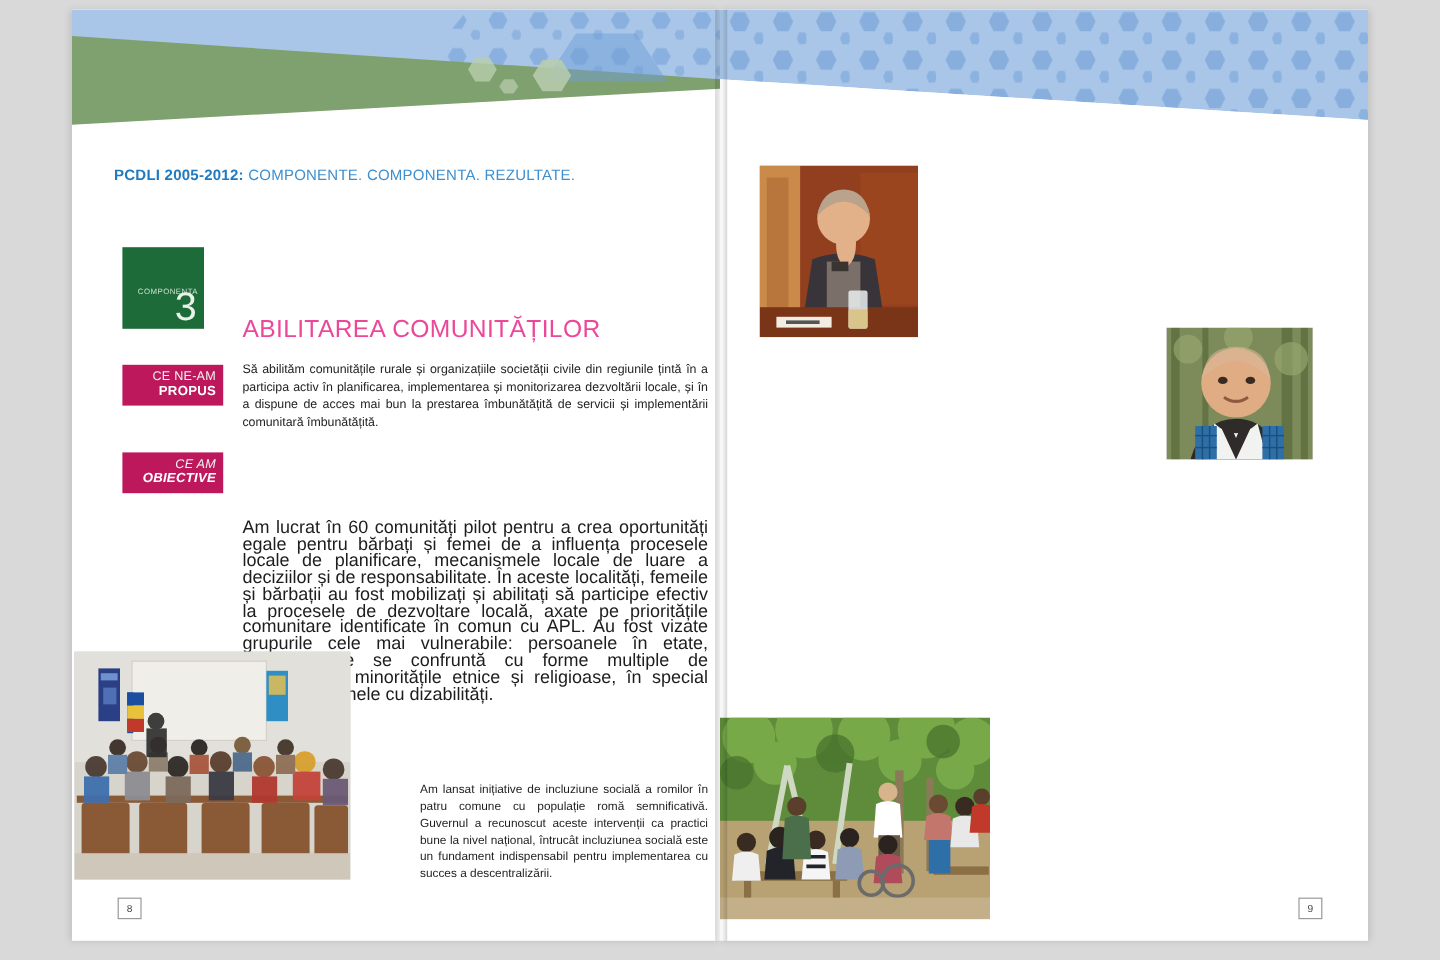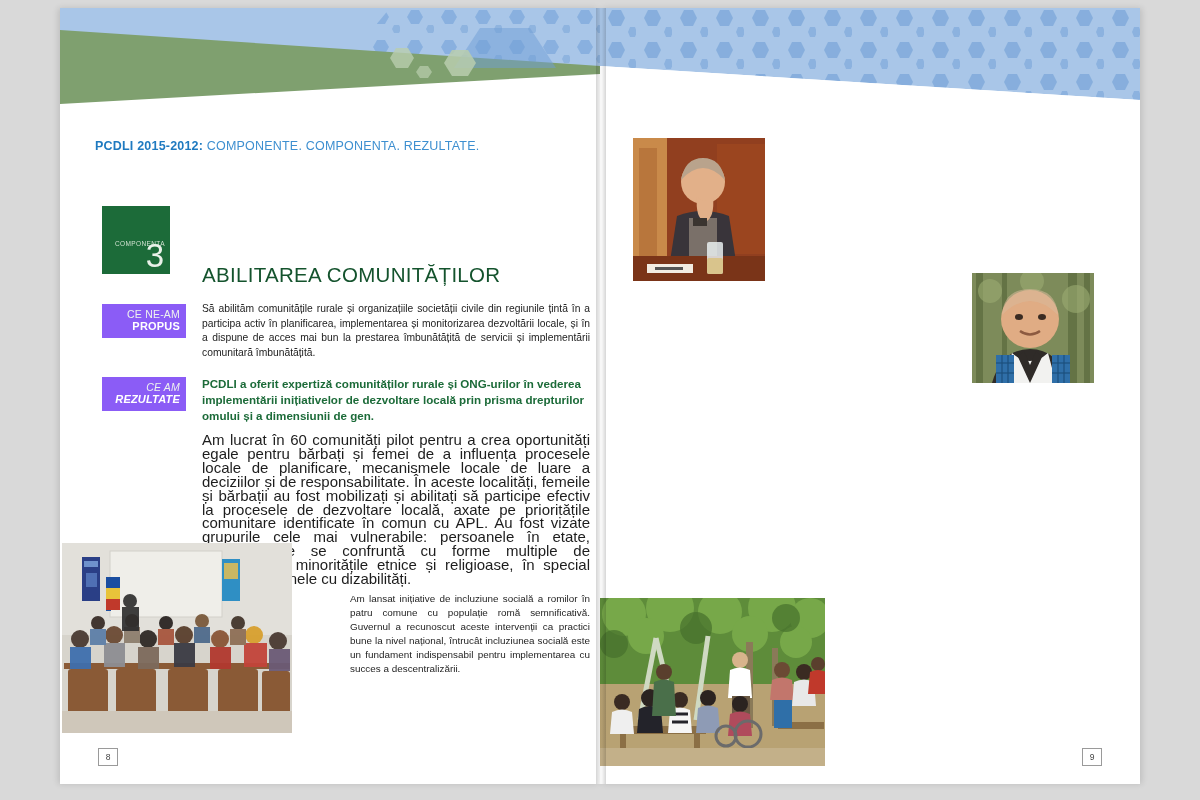--- a/index.html
+++ b/index.html
@@ -25,34 +25,34 @@
   
   .kicker{position:absolute;left:35px;top:131px;font-size:12.5px;letter-spacing:.2px;color:#1f7ac0;white-space:nowrap;}
   .kicker b{font-weight:bold;color:#1f7ac0;}
   .kicker span.light{color:#3d8fd0;}
 
   .badge{position:absolute;left:42px;top:198px;width:68px;height:68px;background:#1c6b39;
          color:#ffffff;}
   .badge .b-word{position:absolute;left:0;right:5px;top:34px;text-align:right;font-size:6.5px;letter-spacing:.4px;color:#cfe0cf;}
   .badge .b-num{position:absolute;left:0;right:6px;top:33px;text-align:right;font-size:33px;line-height:34px;font-weight:300;color:#e9f1e9;}
 
-  .comp-title{position:absolute;left:142px;top:255px;font-size:20.5px;color:#14532d;letter-spacing:.3px;white-space:nowrap;}
-
-  .tagbox{position:absolute;left:42px;width:84px;height:34px;background:#8b5cf6;color:#fff;}
+  .comp-title{position:absolute;left:142px;top:255px;font-size:20.5px;color:#ec4899;letter-spacing:.3px;white-space:nowrap;}
+
+  .tagbox{position:absolute;left:42px;width:84px;height:34px;background:#be185d;color:#fff;}
   .tagbox .l1{position:absolute;right:6px;top:4px;font-size:10.5px;color:#eef3ee;letter-spacing:.2px;}
   .tagbox .l2{position:absolute;right:6px;top:16px;font-size:11px;font-weight:bold;letter-spacing:.2px;}
   .tag-propus{top:296px;}
   .tag-realizat{top:369px;font-style:italic;}
 
   .p-intro{position:absolute;left:142px;top:294px;width:388px;font-size:10.3px;line-height:14.6px;color:#222;text-align:justify;}
   .p-lead{position:absolute;left:142px;top:368px;width:388px;font-size:11.6px;line-height:16.2px;color:#1c6b39;font-weight:bold;text-align:left;}
   .p-body{position:absolute;left:142px;top:425px;width:388px;font-size:15px;line-height:13.9px;color:#1d1d1d;text-align:justify;}
 
   .p-col2a{position:absolute;left:290px;top:531px;width:240px;font-size:9.9px;line-height:14px;color:#1d1d1d;text-align:justify;}
-  .p-col2b{position:absolute;left:290px;top:584px;width:240px;font-size:9.9px;line-height:14px;color:#1d1d1d;text-align:justify;}
+  .p-col2b{position:absolute;left:290px;top:644px;width:240px;font-size:9.9px;line-height:14px;color:#1d1d1d;text-align:justify;}
 
   
   .photo{position:absolute;overflow:hidden;background:#ccc;}
   .photo svg{display:block;}
 
   .pg-num{position:absolute;bottom:18px;width:18px;height:16px;border:1px solid #9a9a9a;
      font-size:8.5px;color:#444;text-align:center;line-height:16px;background:#fff;}
   .pg-left{left:38px;}
   .pg-right{right:38px;}
 </style>
@@ -81,42 +81,41 @@
           <polygon points="420,20 470,20 496,60 394,60" fill="#6f9ed6" opacity="0.5"></polygon>
           <polygon points="392,42 408,42 416,55 408,68 392,68 384,55" fill="#b9cdae" opacity="0.85"></polygon>
           <polygon points="336,40 348,40 354,50 348,60 336,60 330,50" fill="#b9cdae" opacity="0.8"></polygon>
           <polygon points="360,58 368,58 372,64 368,70 360,70 356,64" fill="#b9cdae" opacity="0.7"></polygon>
           <path d="M0,96 L540,66 L540,120 L0,120 Z" fill="#ffffff"></path>
         </g>
       </svg>
     </div>
 
     <div class="kicker">
-      <b>PCDLI 2015-2012:</b>
+      <b>PCDLI 2005-2012:</b>
       <span class="light">COMPONENTE. COMPONENTA. REZULTATE.</span>
     </div>
 
     <div class="badge">
       <div class="b-word">COMPONENTA</div>
       <div class="b-num">3</div>
     </div>
 
     <div class="comp-title">ABILITAREA COMUNITĂȚILOR</div>
 
     <div class="tagbox tag-propus">
       <div class="l1">CE NE-AM</div>
       <div class="l2">PROPUS</div>
     </div>
     <div class="tagbox tag-realizat">
       <div class="l1">CE AM</div>
-      <div class="l2">REZULTATE</div>
+      <div class="l2">OBIECTIVE</div>
     </div>
 
     <div class="p-intro">Să abilităm comunitățile rurale și organizațiile societății civile din regiunile țintă în a participa activ în planificarea, implementarea și monitorizarea dezvoltării locale, și în a dispune de acces mai bun la prestarea îmbunătățită de servicii și implementării comunitară îmbunătățită.</div>
-    <div class="p-lead">PCDLI a oferit expertiză comunităților rurale și ONG-urilor în vederea implementării inițiativelor de dezvoltare locală prin prisma drepturilor omului și a dimensiunii de gen.</div>
     <div class="p-body">Am lucrat în 60 comunități pilot pentru a crea oportunități egale pentru bărbați și femei de a influența procesele locale de planificare, mecanismele locale de luare a deciziilor și de responsabilitate. În aceste localități, femeile și bărbații au fost mobilizați și abilitați să participe efectiv la procesele de dezvoltare locală, axate pe prioritățile comunitare identificate în comun cu APL. Au fost vizate grupurile cele mai vulnerabile: persoanele în etate, femeile care se confruntă cu forme multiple de discriminare, minoritățile etnice și religioase, în special romii, persoanele cu dizabilități.</div>
     <div class="p-col2b">Am lansat inițiative de incluziune socială a romilor în patru comune cu populație romă semnificativă. Guvernul a recunoscut aceste intervenții ca practici bune la nivel național, întrucât incluziunea socială este un fundament indispensabil pentru implementarea cu succes a descentralizării.</div>
 
     <div class="photo" style="left:2px;top:535px;width:230px;height:190px;">
       <svg width="230" height="190" viewBox="0 0 230 190">
         <rect width="230" height="190" fill="#d7d4cc"></rect>
         <rect x="0" y="0" width="230" height="92" fill="#e2e0da"></rect>
         <rect x="48" y="8" width="112" height="66" fill="#efeee9" stroke="#d2d0c9"></rect>
         <rect x="20" y="14" width="18" height="44" fill="#2a3f86"></rect>
         <rect x="22" y="18" width="14" height="6" fill="#7fa8dd" opacity=".8"></rect>

